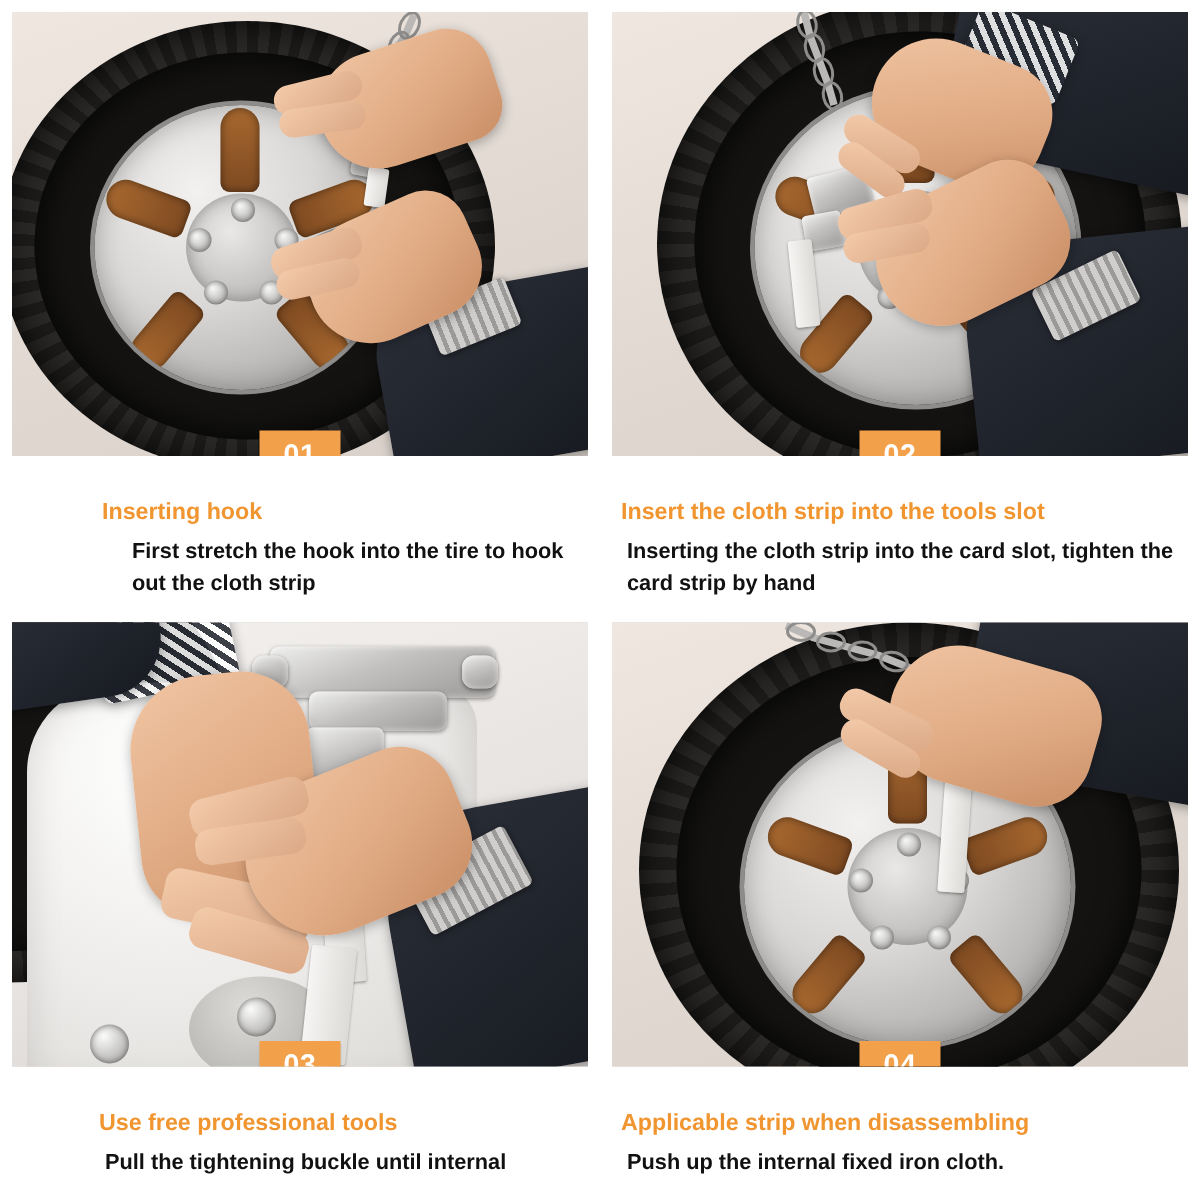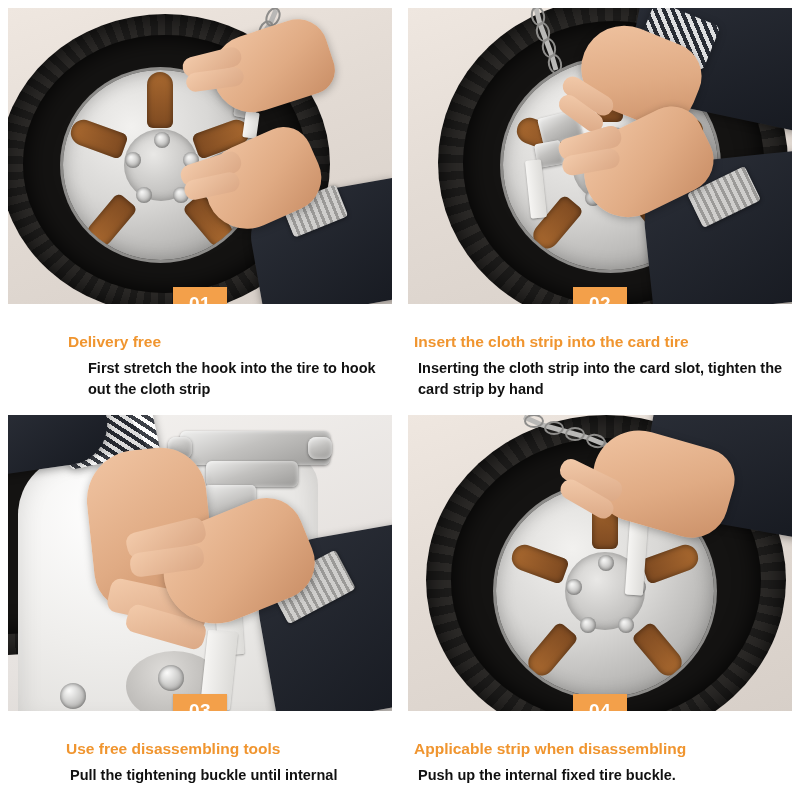--- a/index.html
+++ b/index.html
@@ -242,21 +242,21 @@
         <div class="hand" style="right:72px; top:130px; width:116px; height:84px; border-radius:46px 30px 36px 44px; transform:rotate(-24deg);"></div>
         <div class="finger" style="right:150px; top:150px; width:62px; height:22px; transform:rotate(-18deg);"></div>
         <div class="finger" style="right:152px; top:168px; width:56px; height:20px; transform:rotate(-12deg);"></div>
         <div class="hand" style="right:60px; top:20px; width:120px; height:78px; border-radius:48px 38px 30px 50px; transform:rotate(-18deg);"></div>
         <div class="finger" style="right:150px; top:44px; width:60px; height:20px; transform:rotate(-14deg);"></div>
         <div class="finger" style="right:148px; top:62px; width:58px; height:19px; transform:rotate(-8deg);"></div>
 
         <div class="badge">01</div>
       </div>
       <div class="caption-wrap">
-        <p class="title">Delivery free</p>
+        <p class="title">Inserting hook</p>
         <p class="desc">First stretch the hook into the tire to hook out the cloth strip</p>
       </div>
     </div>
 
     <div class="cell cell-tr">
       <div class="photo">
         <div class="bg-wall"></div>
 
         <div class="tire" style="left:30px; top:-10px; width:350px; height:330px;"></div>
         <div class="rim" style="left:95px; top:52px; width:215px; height:210px;">
@@ -296,21 +296,21 @@
 
         <div class="sleeve" style="right:-24px; top:150px; width:170px; height:150px; border-radius:60px 0 0 0; transform:rotate(-6deg);"></div>
         <div class="watch" style="right:36px; top:170px; width:64px; height:38px; transform:rotate(-26deg);"></div>
         <div class="hand" style="right:80px; top:112px; width:130px; height:88px; border-radius:48px 34px 36px 48px; transform:rotate(-26deg);"></div>
         <div class="finger" style="right:170px; top:124px; width:64px; height:22px; transform:rotate(-16deg);"></div>
         <div class="finger" style="right:172px; top:144px; width:58px; height:20px; transform:rotate(-10deg);"></div>
 
         <div class="badge">02</div>
       </div>
       <div class="caption-wrap">
-        <p class="title">Insert the cloth strip into the card tire</p>
+        <p class="title">Insert the cloth strip into the tools slot</p>
         <p class="desc">Inserting the cloth strip into the card slot, tighten the card strip by hand</p>
       </div>
     </div>
 
     <div class="cell cell-bl">
       <div class="photo">
         <div class="bg-wall" style="background:linear-gradient(160deg,#f4f2f0 0%,#e6e2df 60%,#d4cfcb 100%);"></div>
 
         <div class="tire" style="left:-150px; top:-60px; width:300px; height:300px;"></div>
 
@@ -339,21 +339,21 @@
 
         <div class="sleeve" style="right:-30px; top:120px; width:160px; height:180px; border-radius:70px 0 0 0; transform:rotate(-10deg);"></div>
         <div class="watch" style="right:42px; top:150px; width:76px; height:44px; transform:rotate(-28deg);"></div>
         <div class="hand" style="right:80px; top:96px; width:150px; height:104px; border-radius:56px 40px 40px 56px; transform:rotate(-22deg);"></div>
         <div class="finger" style="right:186px; top:110px; width:80px; height:26px; transform:rotate(-14deg);"></div>
         <div class="finger" style="right:188px; top:134px; width:74px; height:24px; transform:rotate(-8deg);"></div>
 
         <div class="badge">03</div>
       </div>
       <div class="caption-wrap">
-        <p class="title">Use free disassembling tools</p>
+        <p class="title">Use free professional tools</p>
         <p class="desc">Pull the tightening buckle until internal</p>
       </div>
     </div>
 
     <div class="cell cell-br">
       <div class="photo">
         <div class="bg-wall"></div>
 
         <div class="tire" style="left:18px; top:0px; width:360px; height:330px;"></div>
         <div class="rim" style="left:88px; top:70px; width:218px; height:212px;">
@@ -388,18 +388,18 @@
 
         <div class="sleeve" style="right:-24px; top:-10px; width:170px; height:120px; border-radius:0 0 0 50px; transform:rotate(10deg);"></div>
         <div class="hand" style="right:60px; top:22px; width:140px; height:92px; border-radius:50px 34px 40px 50px; transform:rotate(16deg);"></div>
         <div class="finger" style="right:168px; top:54px; width:66px; height:22px; transform:rotate(26deg);"></div>
         <div class="finger" style="right:176px; top:74px; width:58px; height:20px; transform:rotate(30deg);"></div>
 
         <div class="badge">04</div>
       </div>
       <div class="caption-wrap">
         <p class="title">Applicable strip when disassembling</p>
-        <p class="desc">Push up the internal fixed tire buckle.</p>
+        <p class="desc">Push up the internal fixed iron cloth.</p>
       </div>
     </div>
 
   </div>
 </div>
 
 </body></html>

